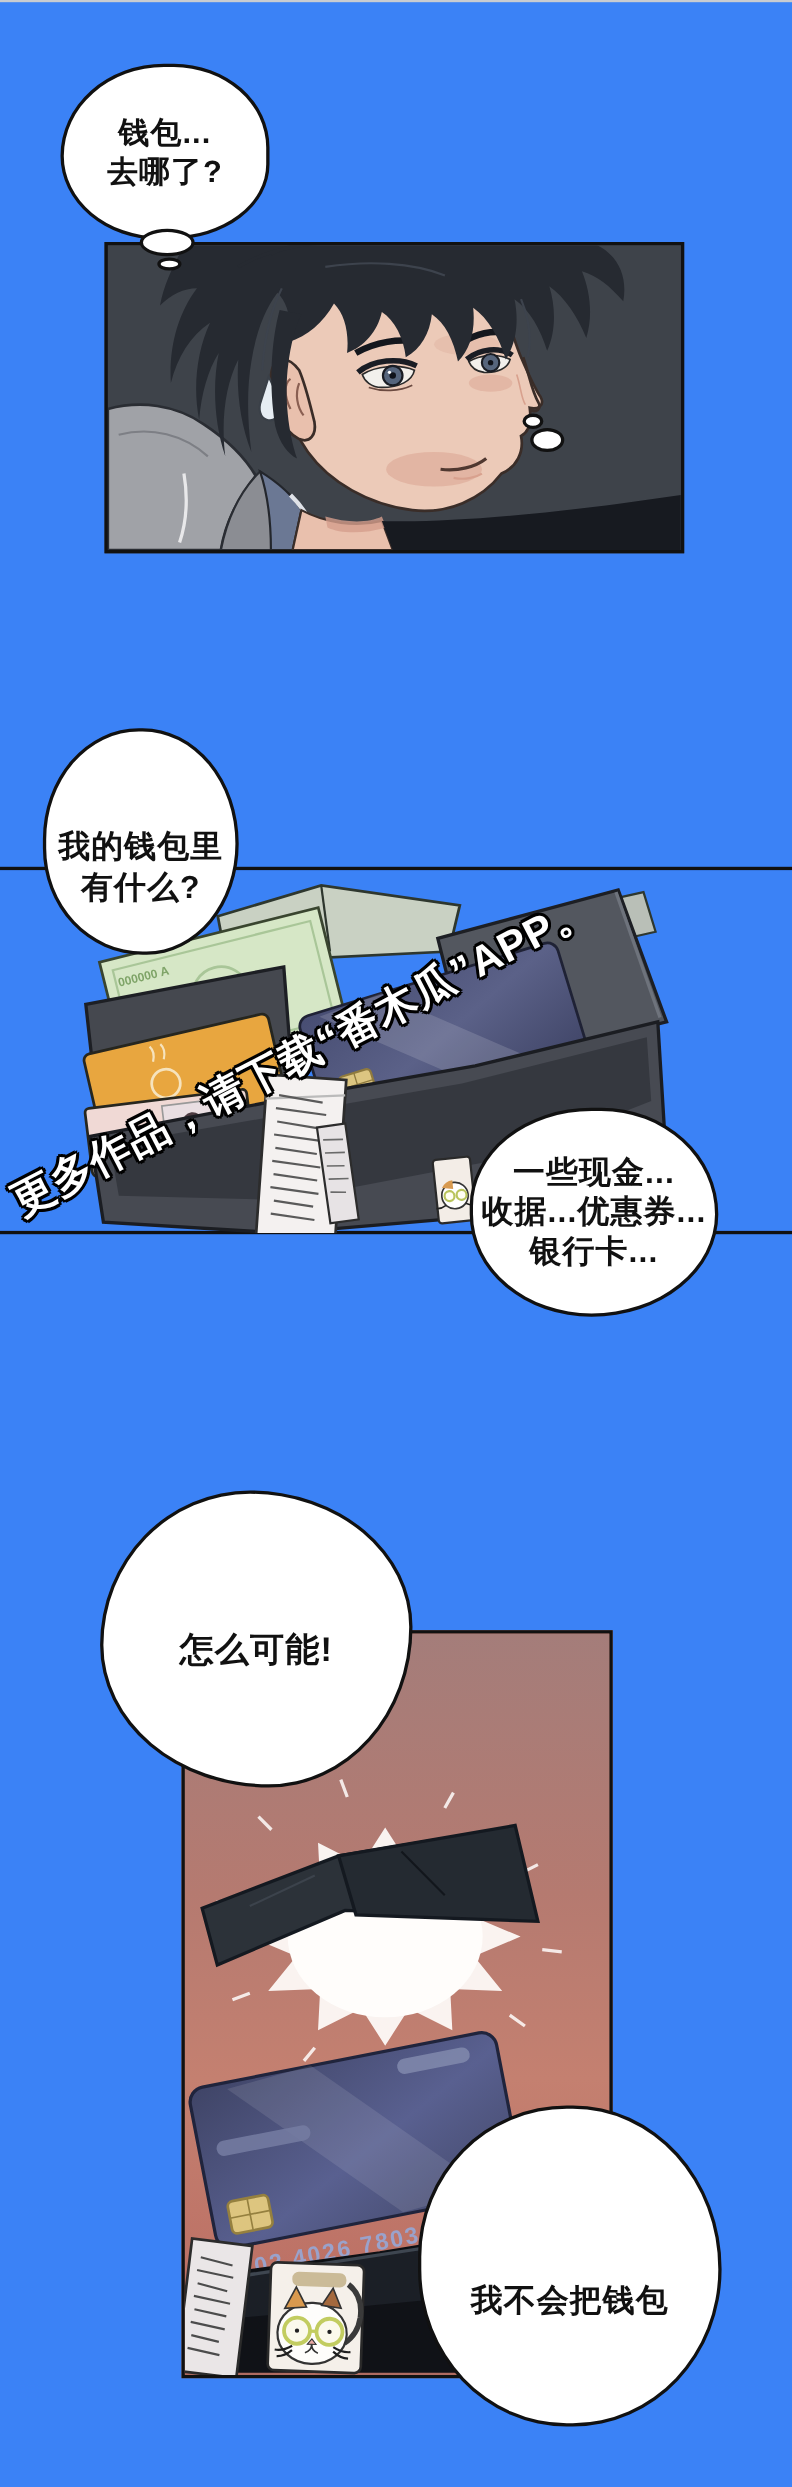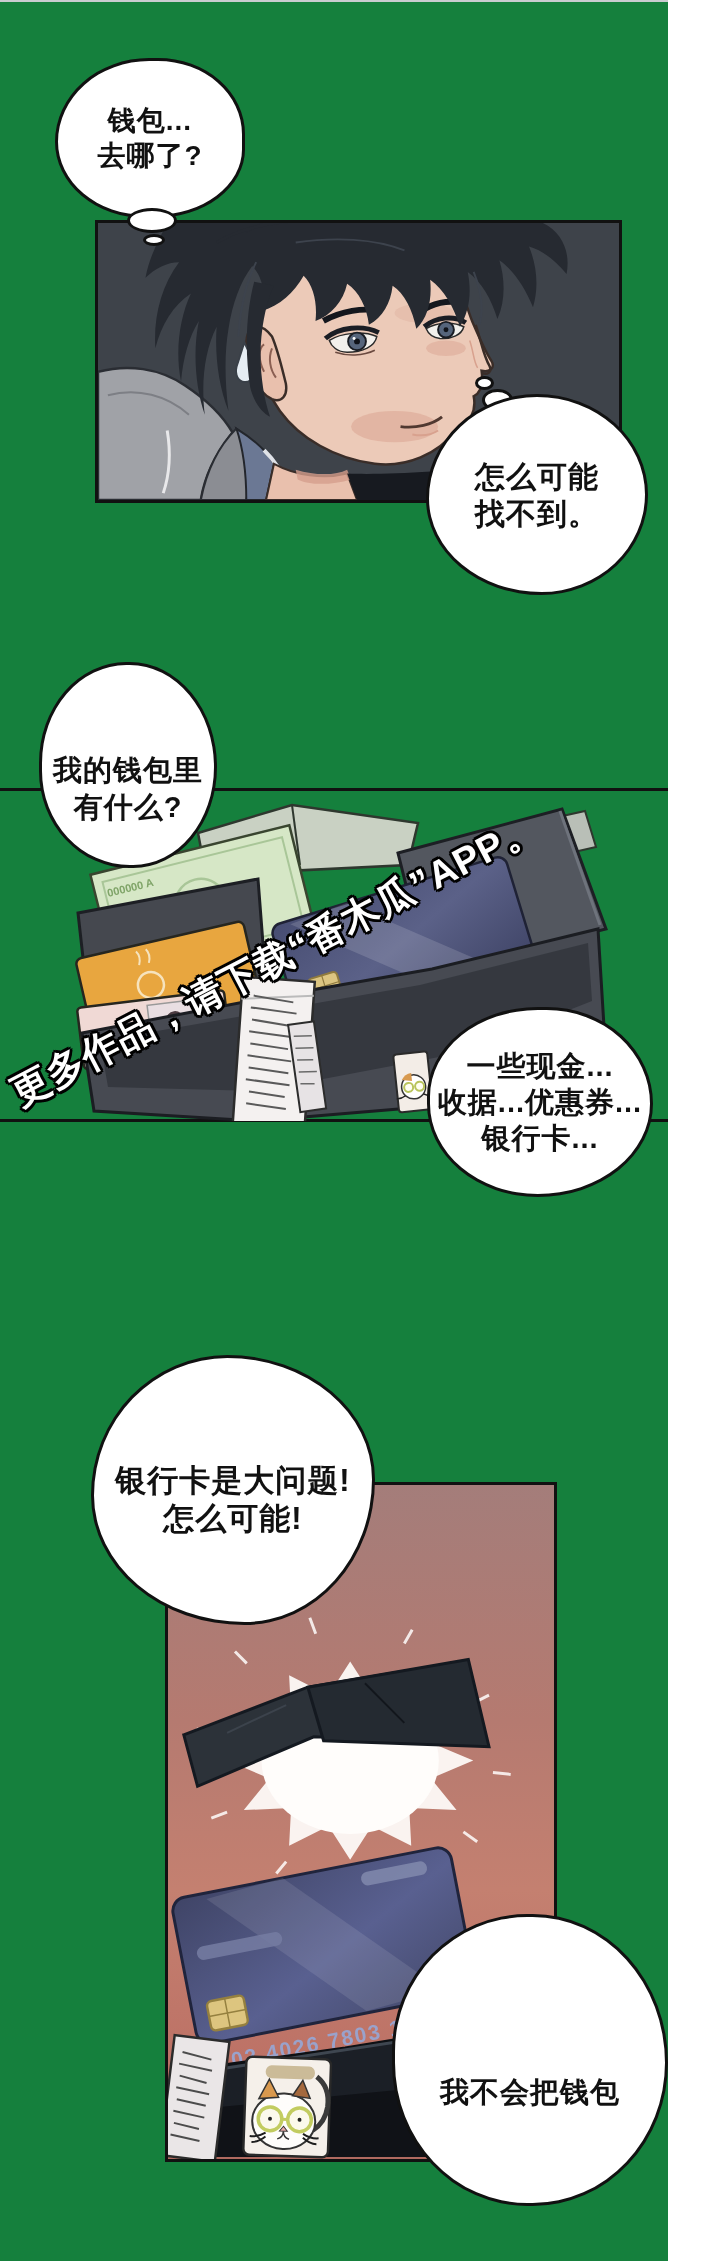--- a/index.html
+++ b/index.html
@@ -1,17 +1,17 @@
 <!DOCTYPE html>
 <html><head>
 <meta charset="utf-8">
 <style>
   html,body{margin:0;padding:0;background:#ffffff;}
   .page{
-    position:relative;width:668px;height:2261px;background:#15803d;overflow:hidden;
+    position:relative;width:720px;height:2261px;background:#3b82f6;overflow:hidden;
     font-family:"Liberation Sans","DejaVu Sans",sans-serif;color:#111;
   }
   .top-rule{position:absolute;left:0;top:0;width:720px;height:2px;background:#c9ccd0;}
   .hline{position:absolute;left:0;width:720px;height:3px;background:#111;z-index:1;}
   .panel{position:absolute;border:3px solid #111;box-sizing:border-box;overflow:hidden;z-index:2;}
   .panel svg{position:absolute;left:0;top:0;width:100%;height:100%;display:block;}
   .artstrip{position:absolute;z-index:2;}
   .artstrip svg{display:block;width:100%;height:100%;}
   .bubble{
     position:absolute;background:#fff;border:3px solid #111;box-sizing:border-box;z-index:6;
@@ -29,21 +29,21 @@
   #trail2b{left:482px;top:389px;width:31px;height:22px;}
   #bubble3{left:39px;top:662px;width:178px;height:206px;border-radius:50% 50% 48% 52%/50% 52% 50% 48%;font-size:29px;line-height:37px;}
   #bubble3 .txt{transform:translateY(24px);}
   #line-top2{top:788px;}
   #panel2art{left:0;top:791px;width:720px;height:330px;}
   #line-bot2{top:1119px;}
   #bubble4{left:427px;top:1007px;width:226px;height:190px;border-radius:50% 48% 52% 50%/48% 52% 50% 50%;font-size:29px;line-height:36px;}
   #bubble5{left:91px;top:1355px;width:284px;height:270px;border-radius:48% 52% 46% 54%/52% 46% 54% 48%;font-size:31px;line-height:38px;}
   #bubble5 .txt{transform:translateY(10px);}
   #panel3{left:165px;top:1482px;width:392px;height:680px;background:#b57a70;}
-  #bubble6{left:392px;top:1914px;width:276px;height:292px;border-radius:50% 50% 50% 50%/48% 52% 50% 50%;font-size:29px;line-height:37px;}
+  #bubble6{left:380px;top:1914px;width:276px;height:292px;border-radius:50% 50% 50% 50%/48% 52% 50% 50%;font-size:29px;line-height:37px;}
   #bubble6 .txt{transform:translateY(32px);}
   .watermark{
     position:absolute;left:14px;top:1072px;height:46px;line-height:46px;z-index:3;
     transform:rotate(-27.5deg);transform-origin:0 50%;
     font-size:38px;font-weight:bold;letter-spacing:1px;white-space:nowrap;color:#fff;
     text-shadow:-2px -2px 0 #000,2px -2px 0 #000,-2px 2px 0 #000,2px 2px 0 #000,0 -3px 0 #000,0 3px 0 #000,-3px 0 0 #000,3px 0 0 #000;
   }
 </style>
 </head>
 <body>
@@ -109,26 +109,20 @@
 
       <path d="M70,0 L450,0 C470,10 478,30 474,52 C462,38 450,28 436,24 C444,44 446,66 440,86 C432,66 420,48 406,38 C412,58 412,80 404,98 C398,78 388,60 374,50 C378,70 376,90 366,106 C360,86 350,68 336,58 C338,78 334,96 322,108 C318,88 310,72 298,64 C296,82 288,96 274,104 C272,86 264,70 252,62 C248,80 236,94 220,100 C222,82 218,64 208,54 C198,72 184,84 166,90 C170,72 166,54 156,44 C144,60 136,82 132,108 C128,132 128,160 132,192 C122,166 118,136 120,106 C108,130 104,162 108,196 C98,166 96,130 102,100 C92,116 86,138 84,162 C78,132 82,98 94,72 C76,84 64,104 58,128 C56,96 64,64 82,40 C70,40 58,46 48,56 C52,34 62,16 70,0 Z" fill="#262a31"></path>
       <path d="M158,60 C150,90 148,130 154,168 C158,184 166,194 174,198 C166,174 162,140 166,110 C168,94 172,76 178,64 Z" fill="#262a31"></path>
       <path d="M150,8 C180,-6 220,-10 250,-6 M120,20 C150,2 190,-4 225,-2" stroke="#262a31" stroke-width="3" fill="none"></path>
       <path d="M200,20 C240,14 280,16 310,28 M160,40 C150,60 144,86 142,116 M380,50 C388,70 390,88 386,104" stroke="#3d434d" stroke-width="2" fill="none"></path>
     </svg>
   </div>
 
   <div class="trail" id="trail2a"></div>
   <div class="trail" id="trail2b"></div>
-  <div class="bubble" id="bubble2">
-    <div class="txt">
-      <div class="ln">怎么可能</div>
-      <div class="ln">找不到。</div>
-    </div>
-  </div>
 
   <div class="hline" id="line-top2"></div>
   <div class="hline" id="line-bot2"></div>
   <div class="artstrip" id="panel2art">
     <svg viewBox="0 0 720 330" preserveAspectRatio="none">
       <defs>
         <linearGradient id="cardA" x1="0" y1="0" x2="1" y2="1">
           <stop offset="0" stop-color="#474d72"></stop>
             <stop offset="0.5" stop-color="#5b6188"></stop>
             <stop offset="1" stop-color="#3f4466"></stop>
@@ -210,21 +204,20 @@
 
   <div class="bubble" id="bubble3">
     <div class="txt">
       <div class="ln">我的钱包里</div>
       <div class="ln">有什么?</div>
     </div>
   </div>
 
   <div class="bubble" id="bubble5">
     <div class="txt">
-      <div class="ln">银行卡是大问题!</div>
       <div class="ln">怎么可能!</div>
     </div>
   </div>
 
   <div class="panel" id="panel3">
     <svg viewBox="0 0 392 680" preserveAspectRatio="none">
       <defs>
         <linearGradient id="p3bg" x1="0" y1="0" x2="0" y2="1">
           <stop offset="0" stop-color="#a47d7a"></stop>
             <stop offset="0.35" stop-color="#b57a70"></stop>

